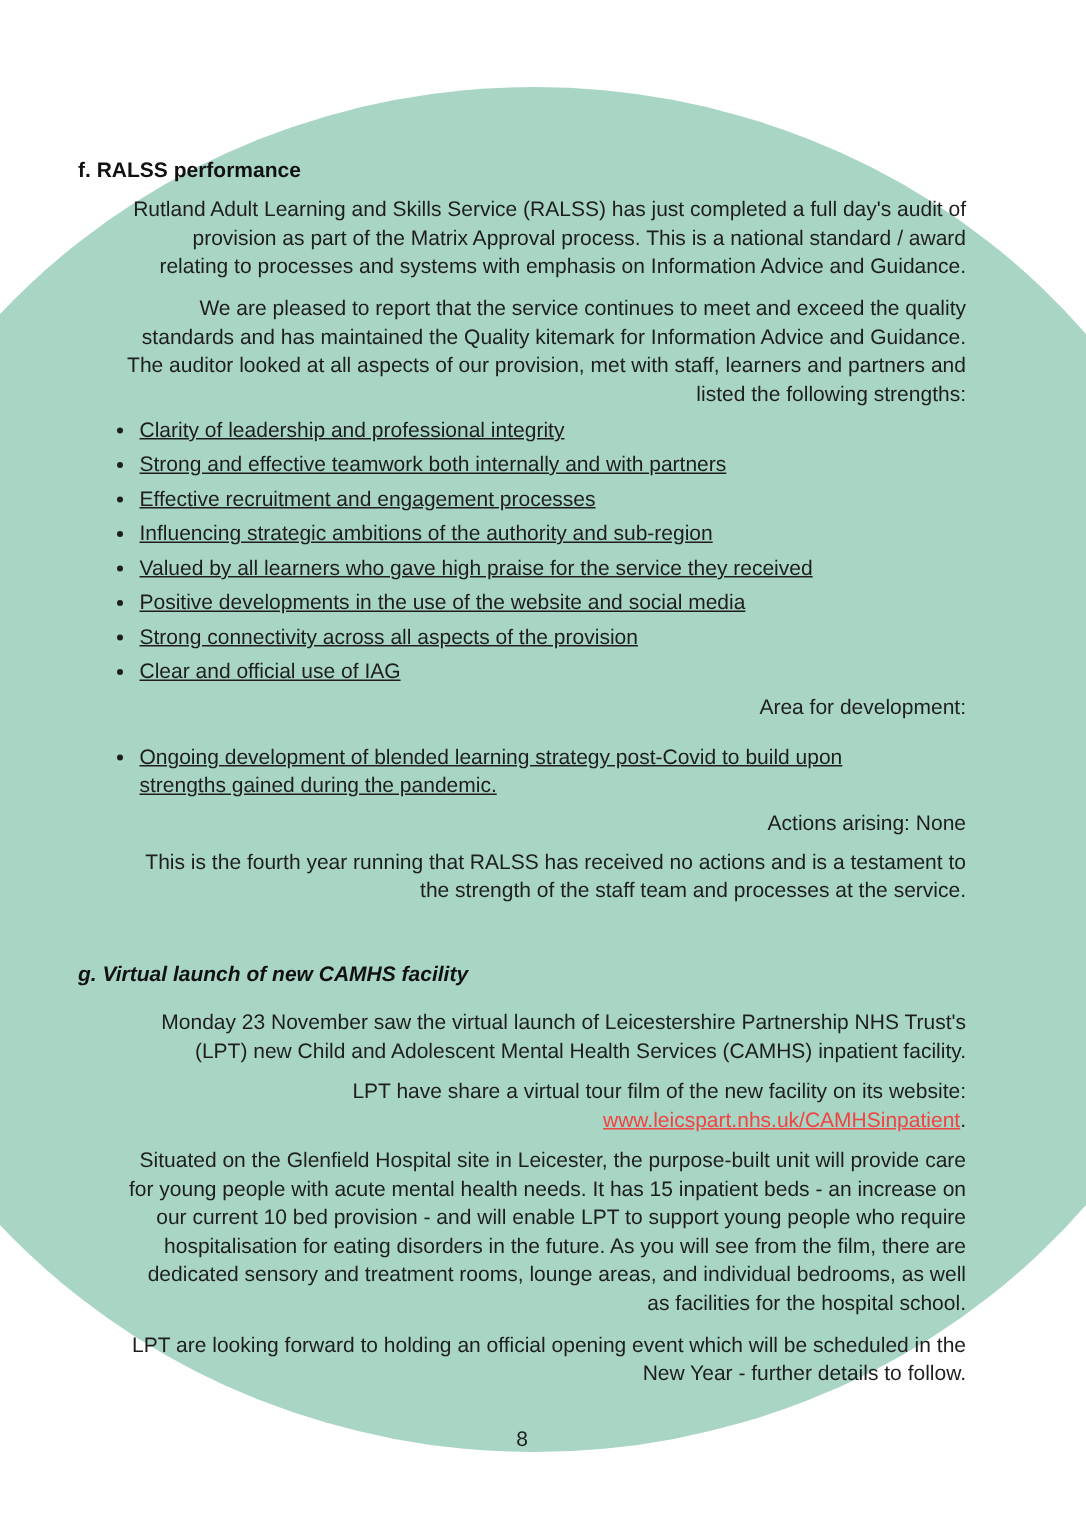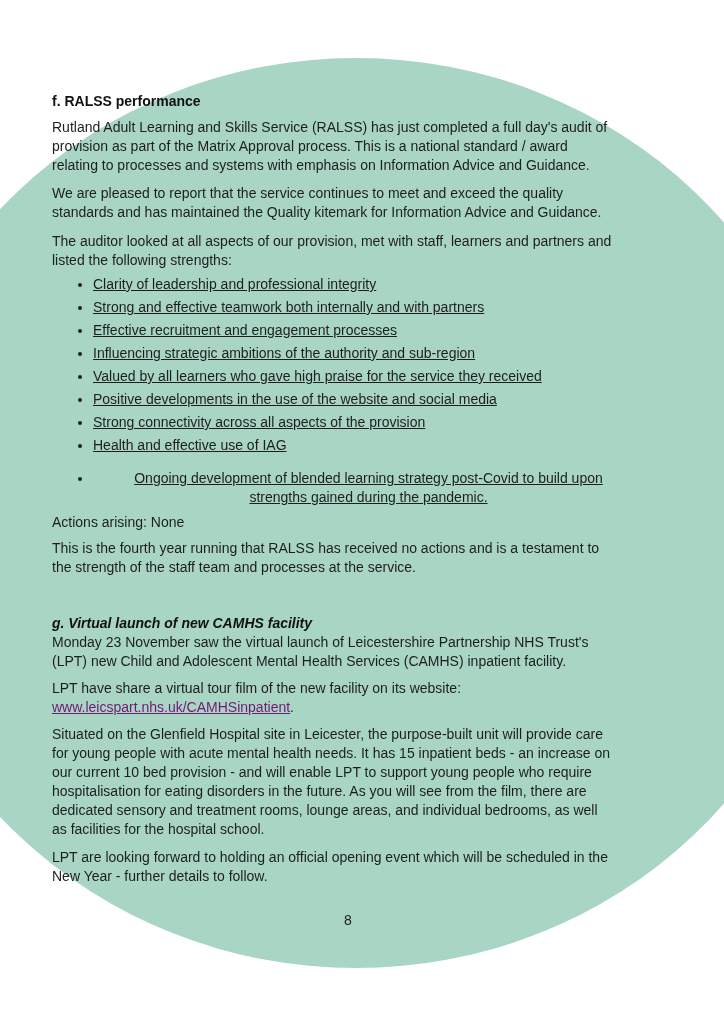--- a/index.html
+++ b/index.html
@@ -22,65 +22,66 @@
     left: -122px;
     top: 58px;
     width: 956px;
     height: 910px;
     border-radius: 50%;
     background: #a8d5c4;
   }
   .content {
     position: absolute;
     left: 52px;
-    top: 0;
+    top: 12px;
     width: 592px;
     padding-top: 92px;
     display: flex;
     flex-direction: column;
     align-items: stretch;
     z-index: 2;
   }
   h2 {
     font-size: 14px;
     font-weight: bold;
     margin: 0;
     line-height: 19px;
     color: #111111;
   }
   p {
     margin: 0;
     white-space: pre-line;
+    text-align: right;
   }
   ul {
     margin: 0;
     padding: 0 0 0 41px;
     list-style: disc outside;
   }
   li {
     margin: 0 0 4px 0;
     white-space: pre-line;
     text-decoration: underline;
   }
   li:last-child { margin-bottom: 0; }
 
   
   .mt5  { margin-top: 5px; }
   .mt6  { margin-top: 6px; }
   .mt7  { margin-top: 7px; }
   .mt8  { margin-top: 8px; }
   .mt9  { margin-top: 9px; }
-  .mt10 { margin-top: 10px; }
-  .mt13 { }
-  .mt14 { margin-top: 14px; text-align: center; }
+  .mt10 { }
+  .mt13 { margin-top: 13px; }
+  .mt14 { margin-top: 14px; }
   .mt25 { margin-top: 25px; }
   .mt37 { margin-top: 37px; font-style: italic; }
 
   a.doc-link {
-    color: #701a75;
+    color: #ef4444;
     text-decoration: underline;
     cursor: pointer;
   }
   .link-suffix { color: #1e1e1e; }
   .footer {
     width: 100%;
     text-align: center;
   }
 </style>
 </head>
@@ -103,23 +104,24 @@
 listed the following strengths:</p>
 
   <ul class="mt5">
     <li>Clarity of leadership and professional integrity</li>
     <li>Strong and effective teamwork both internally and with partners</li>
     <li>Effective recruitment and engagement processes</li>
     <li>Influencing strategic ambitions of the authority and sub-region</li>
     <li>Valued by all learners who gave high praise for the service they received</li>
     <li>Positive developments in the use of the website and social media</li>
     <li>Strong connectivity across all aspects of the provision</li>
-    <li>Health and effective use of IAG</li>
+    <li>Clear and official use of IAG</li>
   </ul>
 
+  <p class="mt5">Area for development:</p>
 
   <ul class="mt14">
     <li>Ongoing development of blended learning strategy post-Covid to build upon
 strengths gained during the pandemic.</li>
   </ul>
 
   <p class="mt6">Actions arising: None</p>
 
   <p class="mt7">This is the fourth year running that RALSS has received no actions and is a testament to
 the strength of the staff team and processes at the service.</p>

